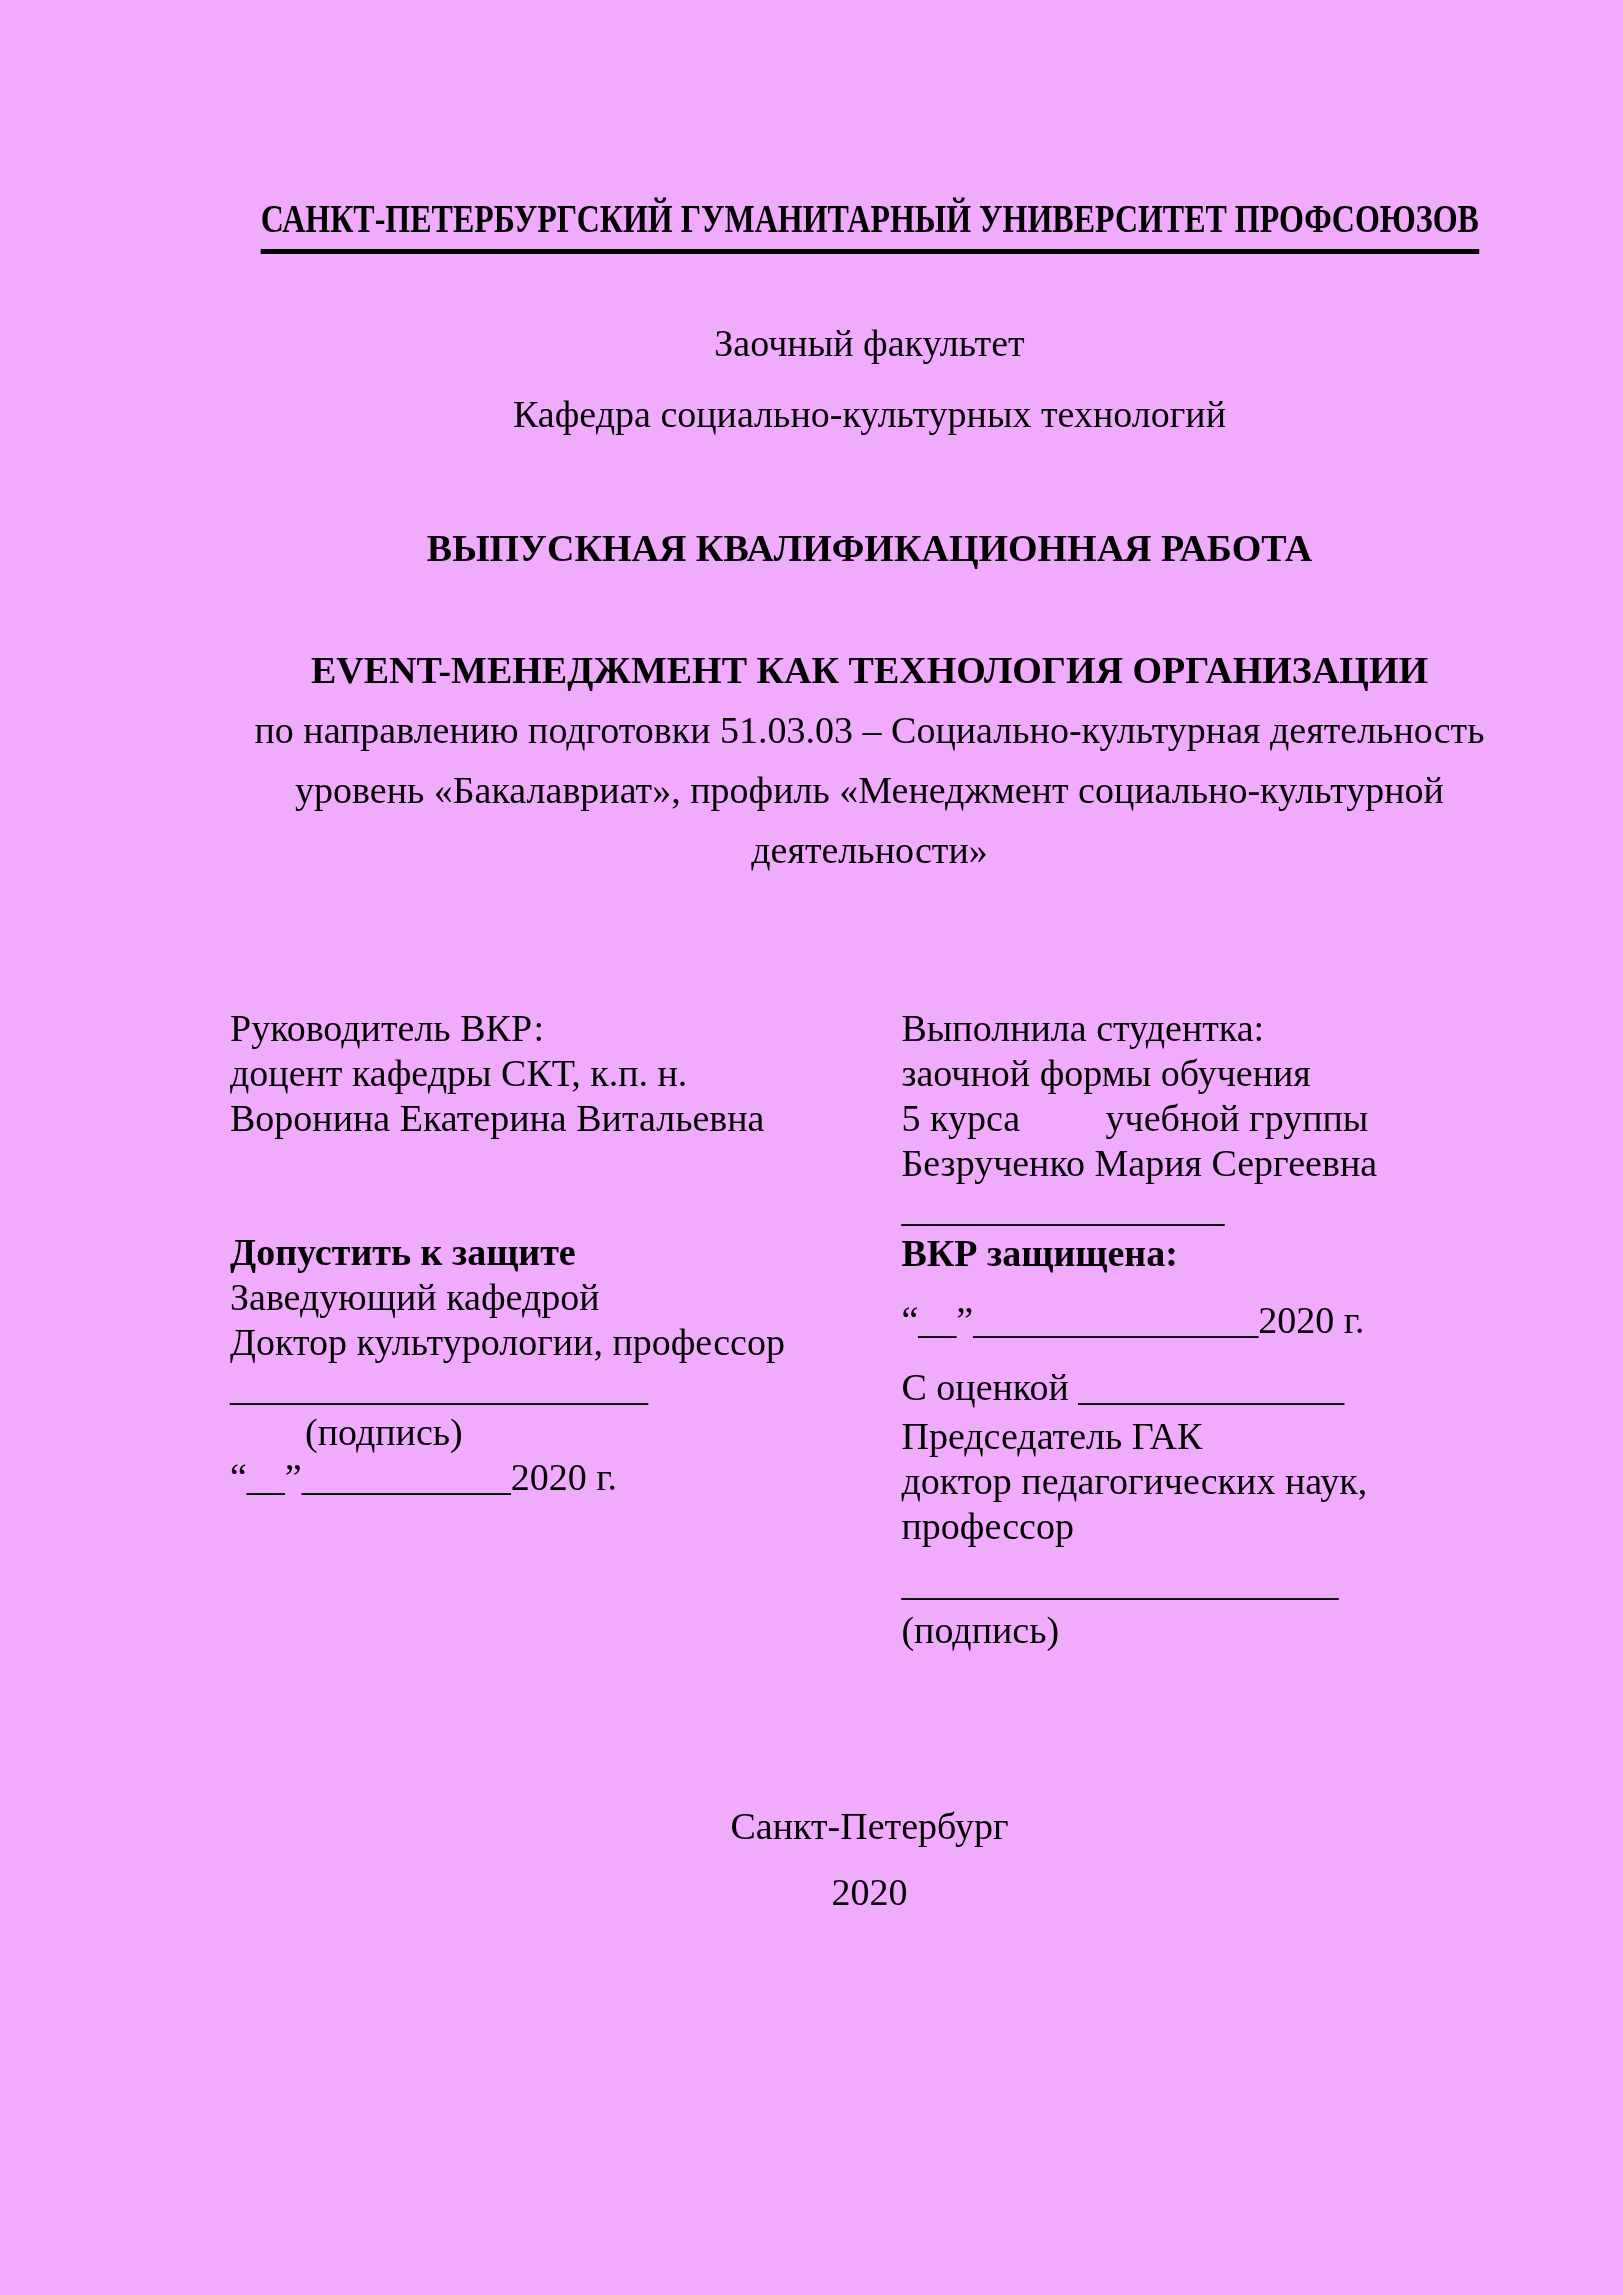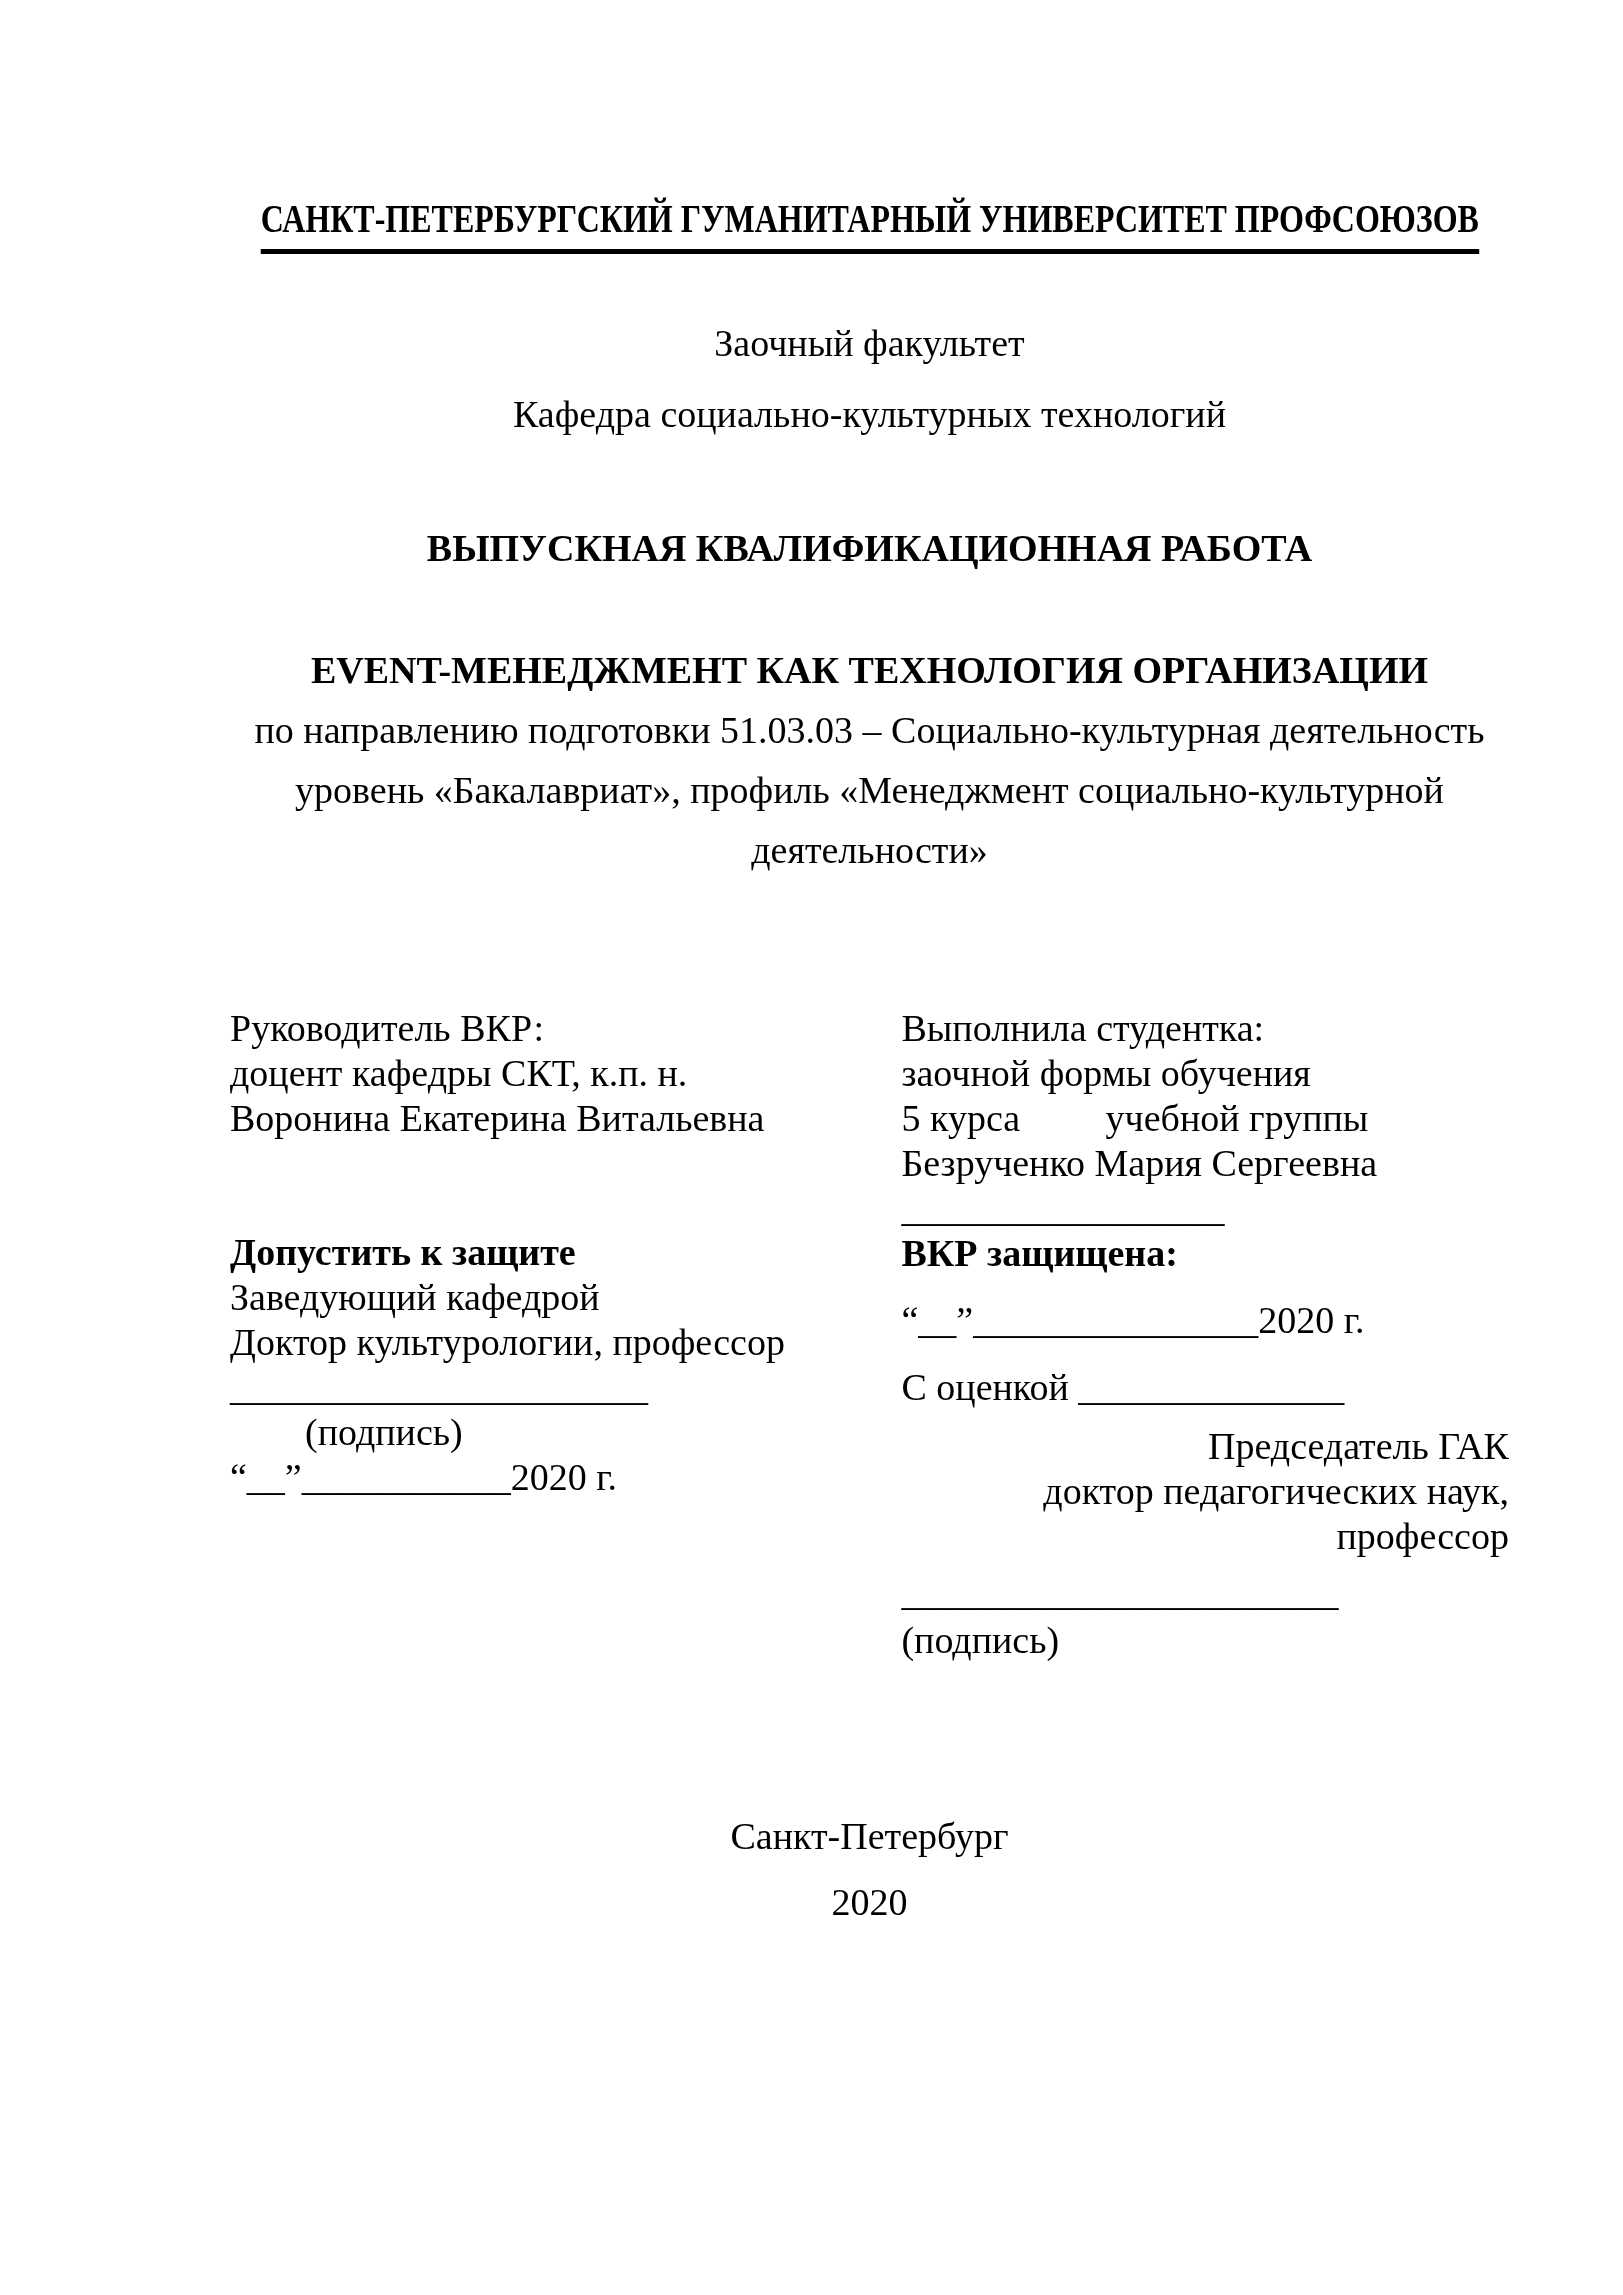--- a/index.html
+++ b/index.html
@@ -1,21 +1,21 @@
 <!DOCTYPE html>
 <html style="font-size:12.6px"><head>
 <meta charset="utf-8">
 <style>
   html, body { margin: 0; padding: 0; background: #888; }
   .page {
     position: relative;
     width: 1623px;
     height: 2295px;
     margin: 0 auto;
-    background: #ffffff;
+    background: #f0abfc;
     color: #000;
     font-family: "Liberation Serif", "DejaVu Serif", serif;
     font-size: 38px;
     line-height: 45px;
     box-sizing: border-box;
     padding: 196px 114px 0 230px;
     overflow: hidden;
   }
   p { margin: 0; }
   .bold { font-weight: bold; }
@@ -46,21 +46,21 @@
   .titleblock { margin-top: 69px; line-height: 60px; }
 
   .columns { display: flex; margin-top: 126px; }
   .col-left  { width: 52.5%; }
   .col-right { width: 47.5%; }
 
   .admit { margin-top: 89px; }
   .sig-caption-left { padding-left: 75px; }
 
   .gap-top { margin-top: 22px; }
-  .chair-block { margin-top: 14px; text-align: right; }
+  .chair-block { margin-top: 4px; text-align: left; }
   .chair-sig-line { margin-top: 11px; }
   .chair-sig-caption { margin-top: 3.1px; }
 
   .footer { margin-top: 145px; line-height: 57px; }
   .footer .year { margin-top: 9.4px; }
 </style>
 </head>
 <body>
 
 <div class="page">

